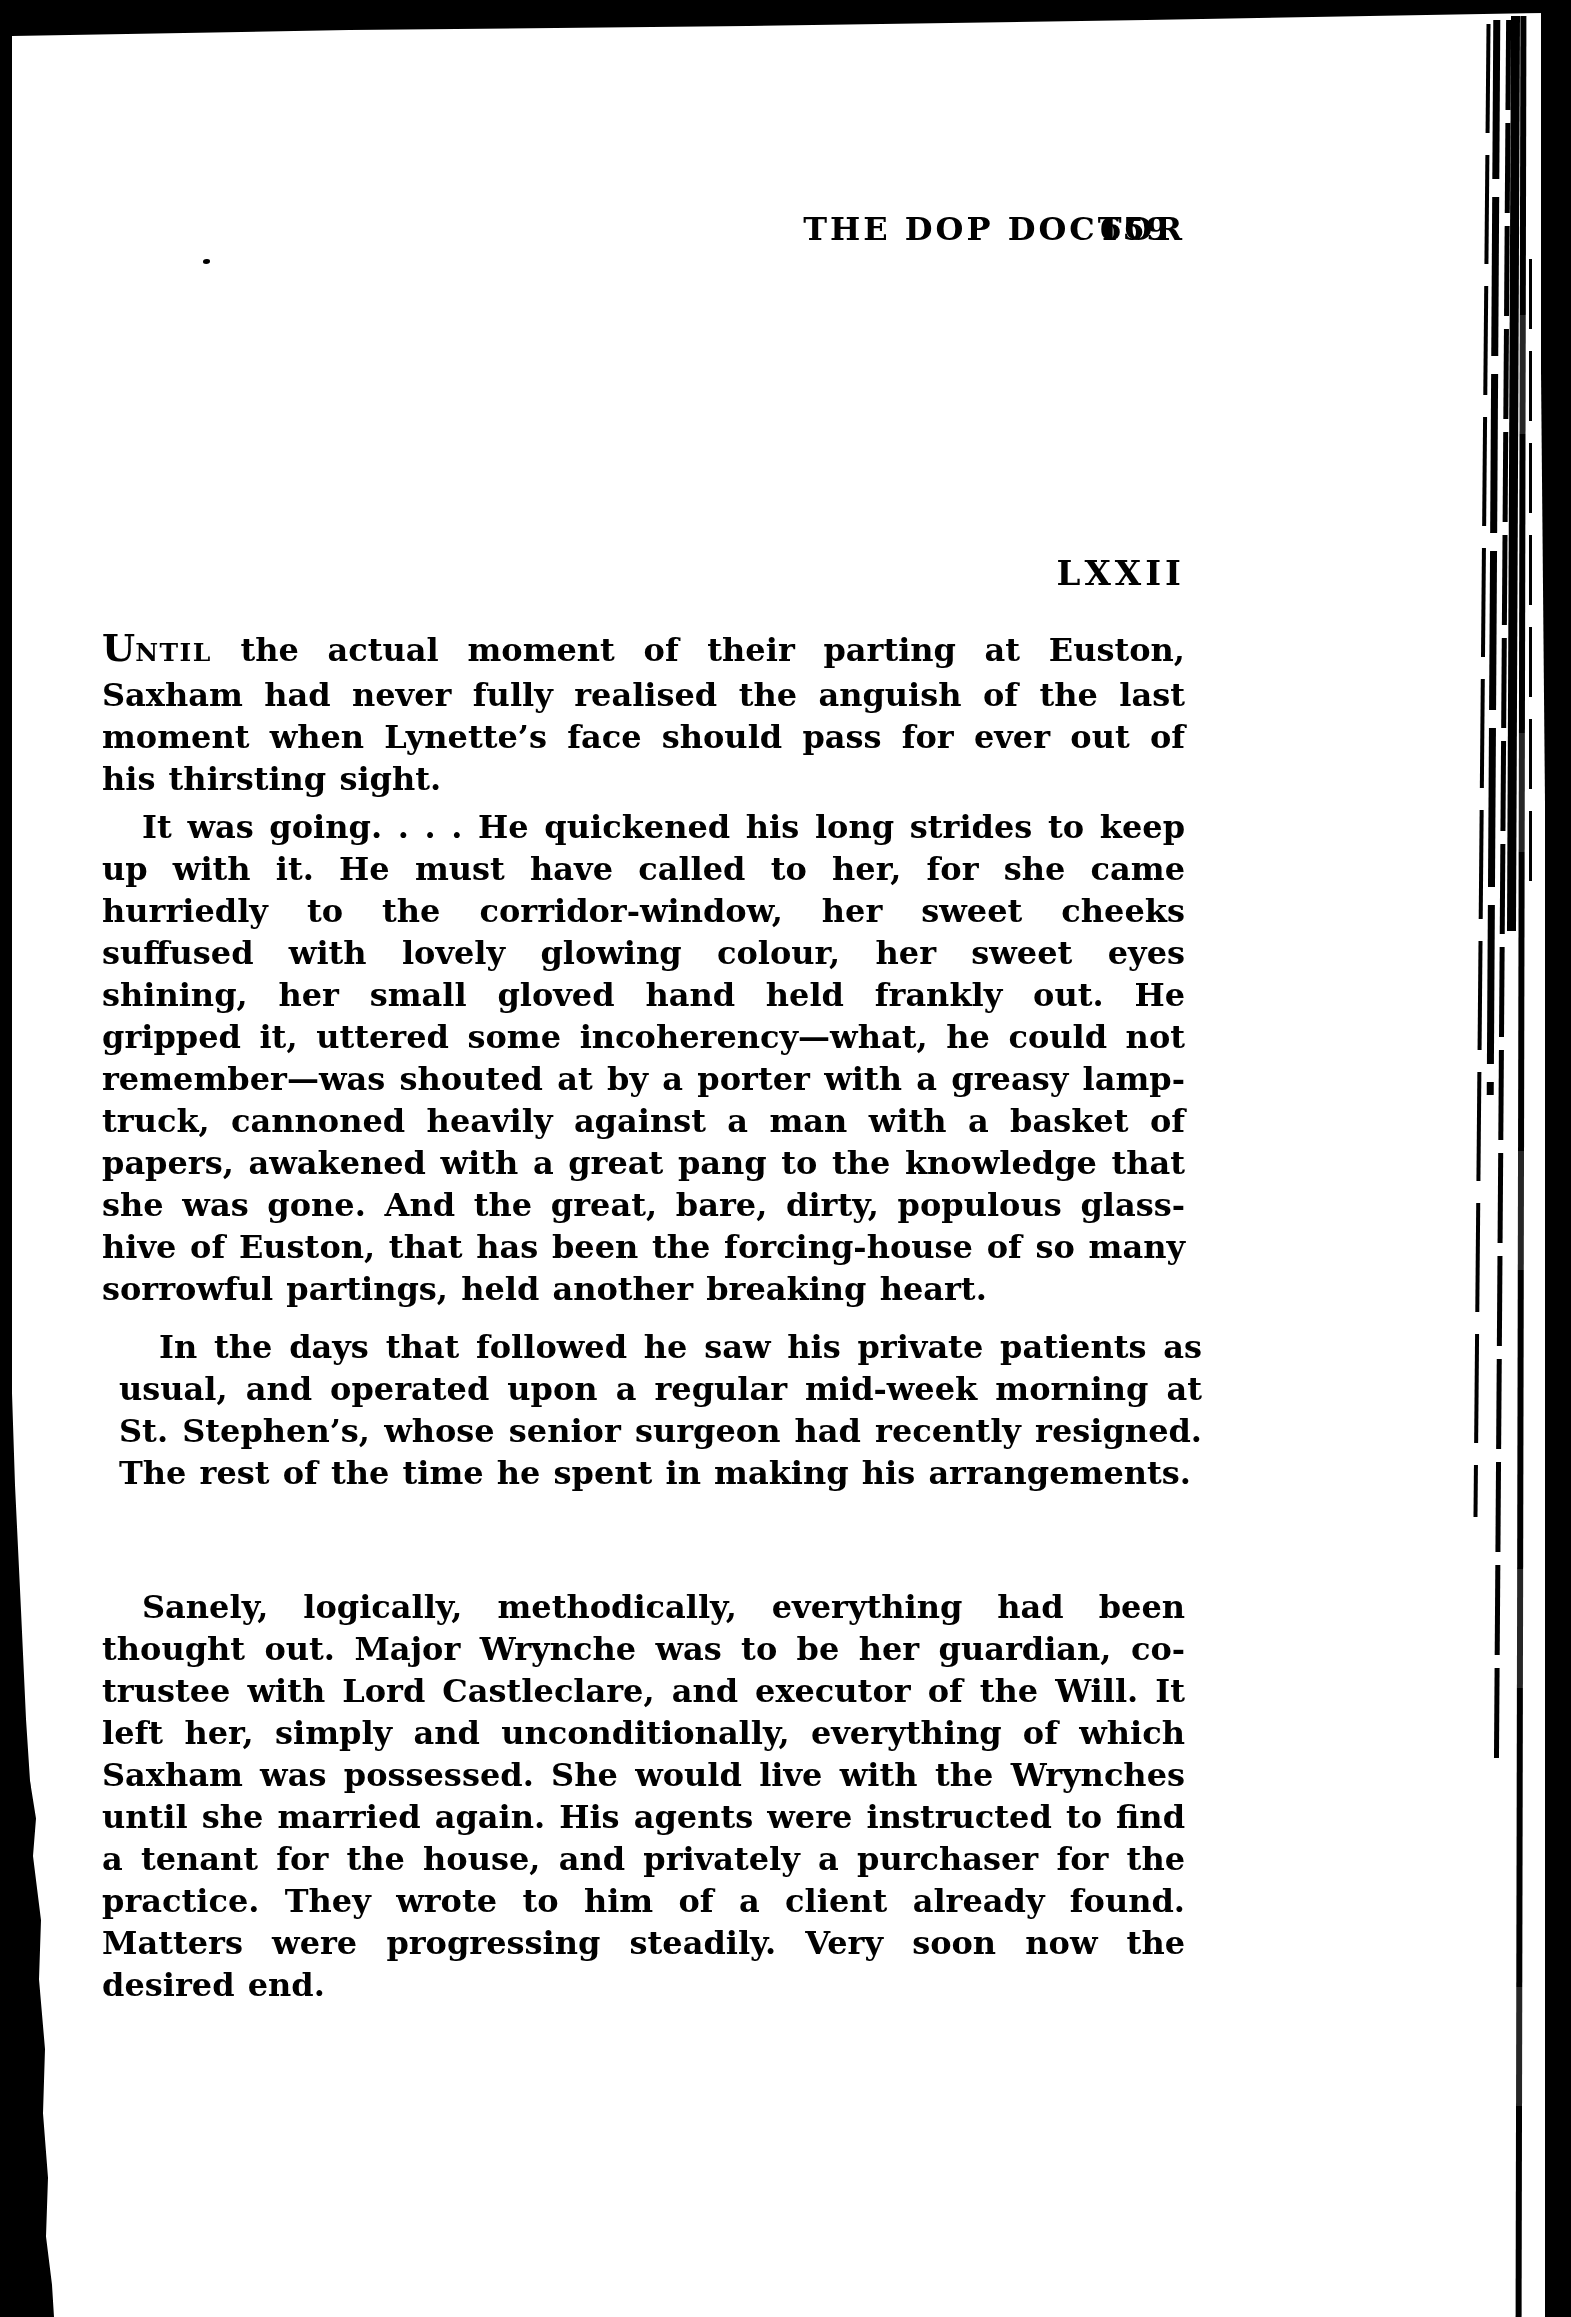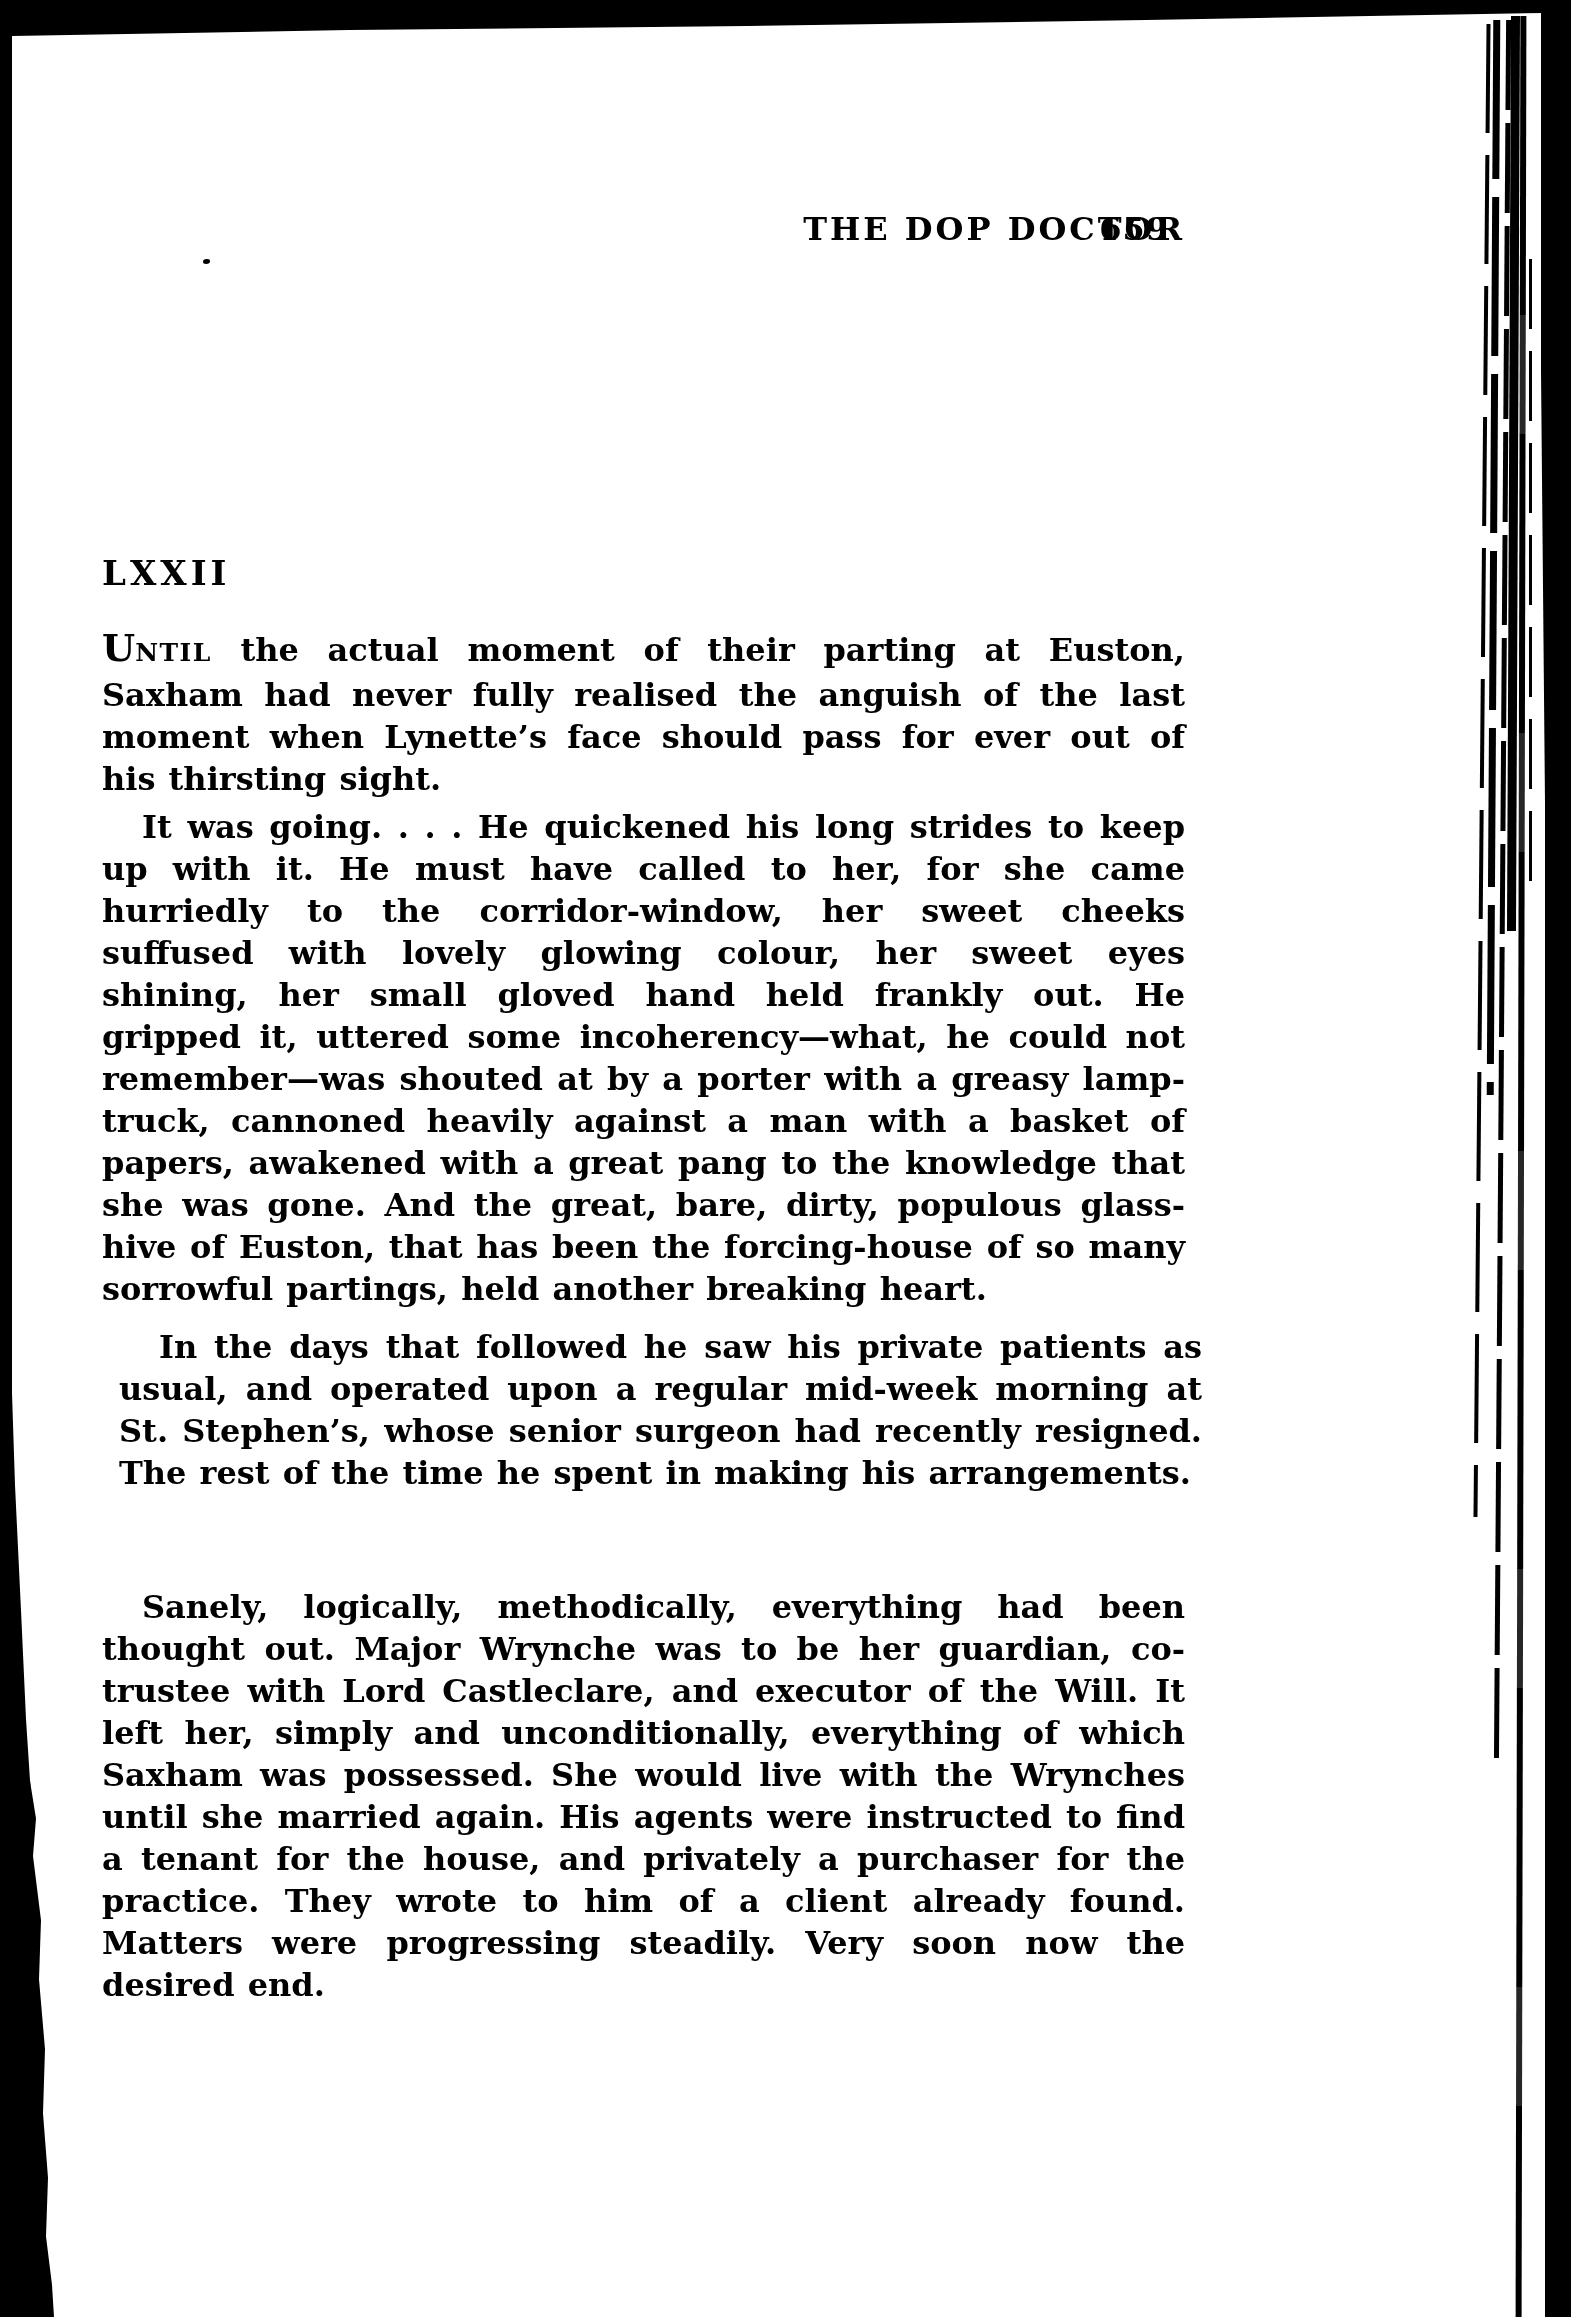--- a/index.html
+++ b/index.html
@@ -105,21 +105,21 @@
     text-align: justify;
     word-spacing: 2px;
   }
   .indent { text-indent: 40px; }
   .dialogue  { top: 282px; }
   .chapter-heading {
     position: absolute;
     top: 553px; left: 0;
     width: 100%;
     margin: 0;
-    text-align: left;
+    text-align: right;
     font-size: 34px;
     line-height: 40px;
     letter-spacing: 4px;
     font-weight: 700;
   }
   .opening { top: 627px; }
   .lead-cap   { font-size: 38px; }
   .lead-small { font-size: 25px; letter-spacing: 1.5px; }
   .p2 { top: 806px;  }
   .p3 { top: 1326px; margin-left: 17px; }

